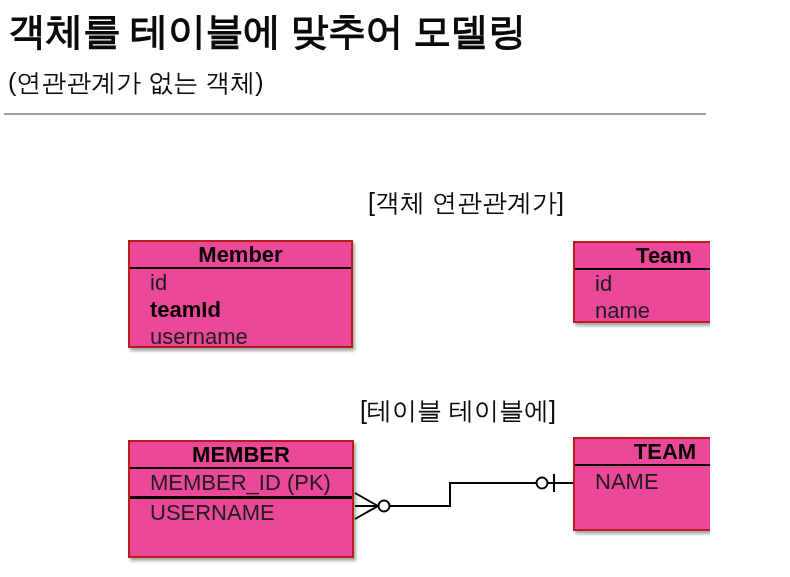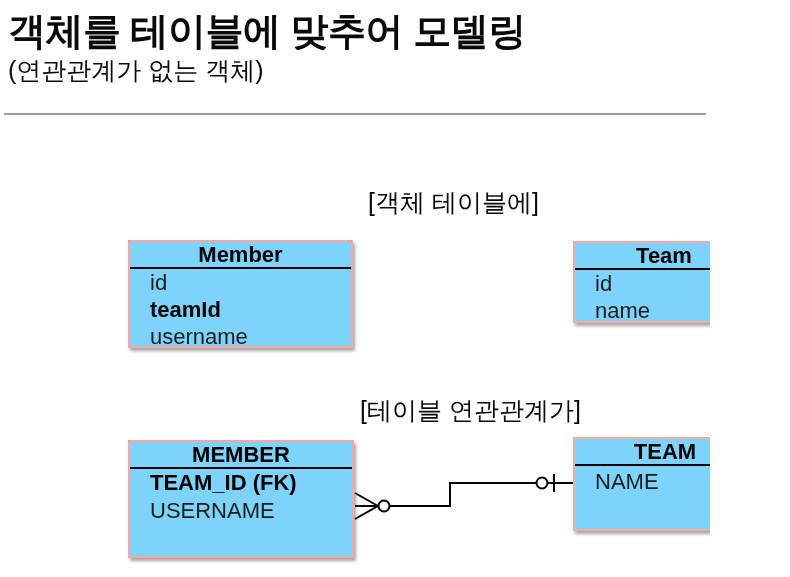--- a/index.html
+++ b/index.html
@@ -22,21 +22,21 @@
     top: 6px;
     font-size: 38px;
     font-weight: 600;
     letter-spacing: -0.5px;
     color: #0a0a0a;
     white-space: nowrap;
   }
   .page-subtitle {
     position: absolute;
     left: 8px;
-    top: 54px;
+    top: 66px;
     font-size: 25px;
     font-weight: 500;
     color: #0a0a0a;
     white-space: nowrap;
   }
   .divider {
     position: absolute;
     left: 4px;
     right: 4px;
     top: 113px;
@@ -49,22 +49,22 @@
     font-weight: 500;
     color: #0a0a0a;
     white-space: nowrap;
   }
   .label-object { left: 368px; top: 186px; }
   .label-table  { left: 360px; top: 394px; }
 
   .entity-box {
     position: absolute;
     box-sizing: border-box;
-    border: 2px solid #fca5a5;
-    background: #7dd3fc;
+    border: 2px solid #b91c1c;
+    background: #ec4899;
     box-shadow: 2px 3px 3px rgba(0,0,0,0.35);
     overflow: hidden;
   }
   .entity-header {
     box-sizing: border-box;
     border-bottom: 2px solid #000000;
     font-size: 22px;
     font-weight: bold;
     text-align: center;
     height: 27px;
@@ -103,40 +103,40 @@
 </style>
 </head>
 <body>
 
 <div class="canvas">
 
   <div class="page-title">객체를 테이블에 맞추어 모델링</div>
   <div class="page-subtitle">(연관관계가 없는 객체)</div>
   <div class="divider"></div>
 
-  <div class="section-label label-object">[객체 테이블에]</div>
+  <div class="section-label label-object">[객체 연관관계가]</div>
 
   <div class="entity-box member-class">
     <div class="entity-header">Member</div>
     <div class="entity-row">id</div>
     <div class="entity-row bold">teamId</div>
     <div class="entity-row">username</div>
   </div>
 
   <div class="entity-box team-class">
     <div class="entity-header">Team</div>
     <div class="entity-row">id</div>
     <div class="entity-row">name</div>
   </div>
 
-  <div class="section-label label-table">[테이블 연관관계가]</div>
+  <div class="section-label label-table">[테이블 테이블에]</div>
 
   <div class="entity-box member-table">
     <div class="entity-header">MEMBER</div>
-    <div class="entity-row bold">TEAM_ID (FK)</div>
+    <div class="entity-row pk row-sep-thick">MEMBER_ID (PK)</div>
     <div class="entity-row">USERNAME</div>
   </div>
 
   <div class="entity-box team-table">
     <div class="entity-header">TEAM</div>
     <div class="entity-row last">NAME</div>
   </div>
 
   <svg class="connector-svg" viewBox="0 0 790 577">
     <g stroke="#000000" stroke-width="2" fill="none">

